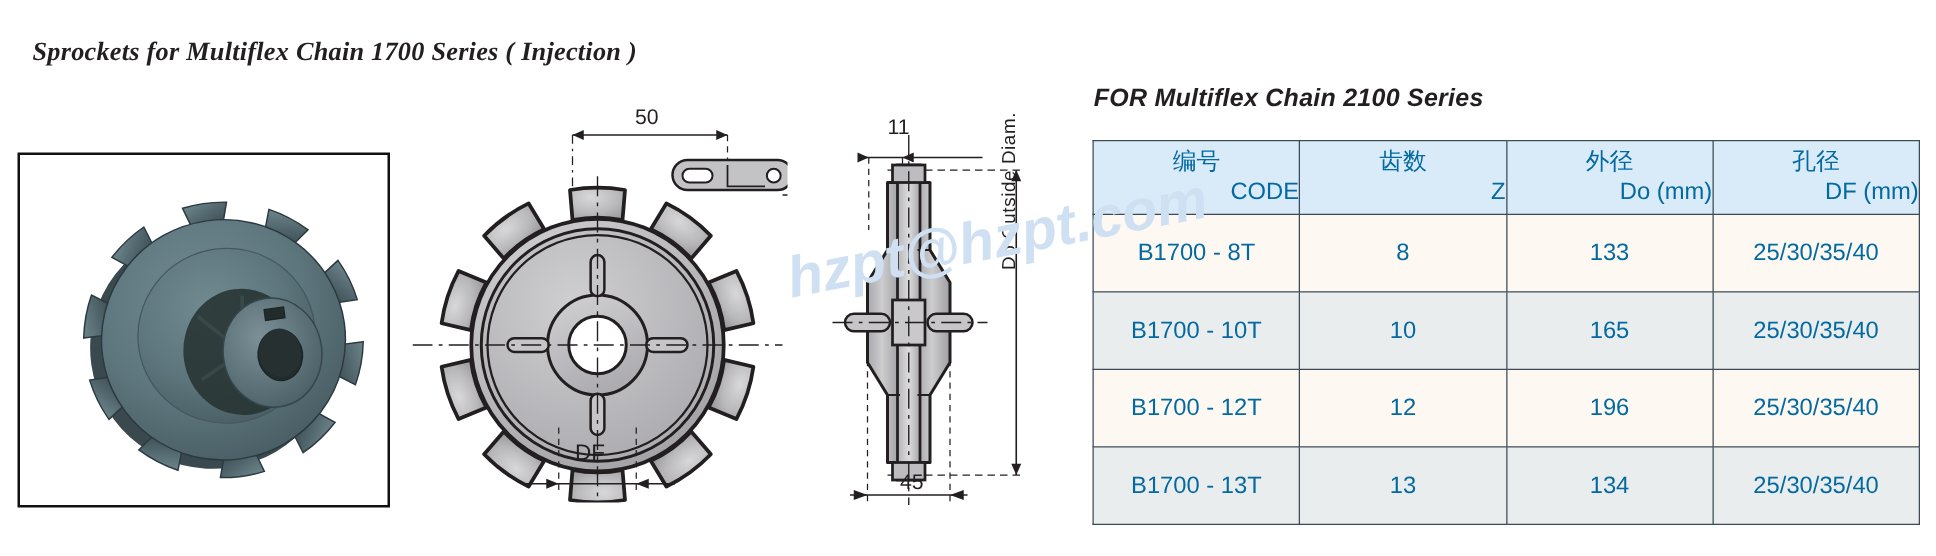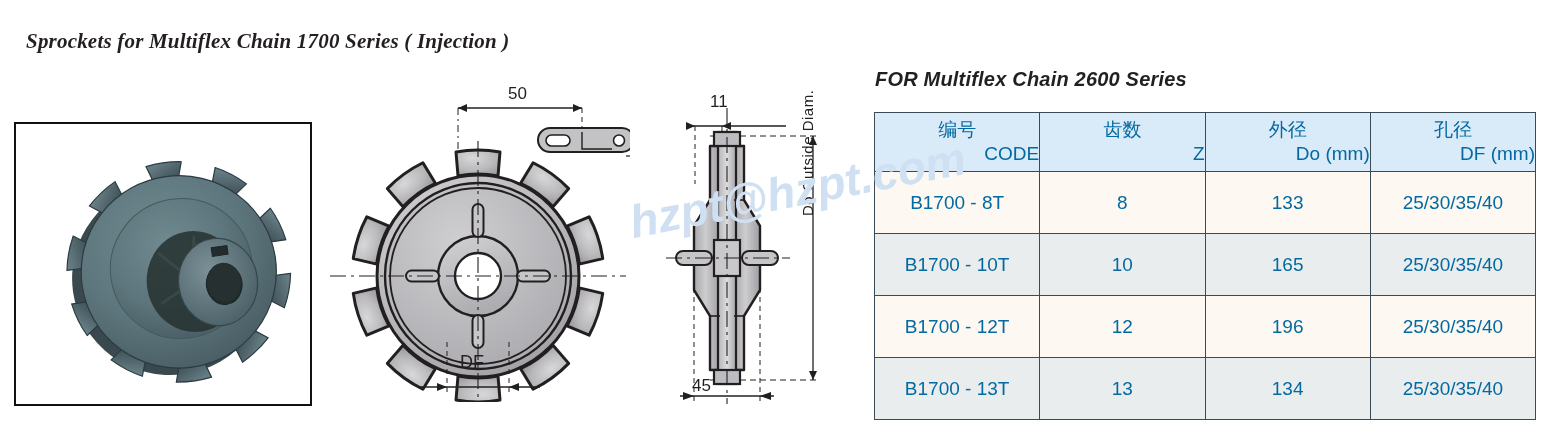--- a/index.html
+++ b/index.html
@@ -68,21 +68,21 @@
 
   .dim-text {
     position: absolute;
     font-size: 17px;
     color: #231f20;
     white-space: nowrap;
   }
   .dim-50 { left: 178px; top: 4px; }
   .dim-df { left: 130px; top: 272px; font-size: 18px; }
   .dim-11 { left: 62px;  top: 4px; }
-  .dim-45 { left: 44px;  top: 288px; }
+  .dim-45 { left: 72px;  top: 288px; }
   .dim-do {
     left: 151px; top: 128px;
     transform: rotate(-90deg);
     transform-origin: left top;
     font-size: 15px;
     letter-spacing: 0.5px;
   }
 
   
   .watermark {
@@ -372,21 +372,21 @@
       <path d="M112 308 l11 -4 l0 8 Z" fill="#231f20"></path>
     </g>
   </svg>
   <div class="dim-text dim-11">11</div>
   <div class="dim-text dim-45">45</div>
   <div class="dim-text dim-do">Do  Outside Diam.</div>
 </div>
 
 <div class="watermark">hzpt@hzpt.com</div>
 
-<div class="table-title">FOR Multiflex Chain 2600 Series</div>
+<div class="table-title">FOR Multiflex Chain 2100 Series</div>
 
 <table class="spec-table">
   <thead>
     <tr>
       <th>
         <span class="cn">编号</span>
         <span class="en">CODE</span>
       </th>
       <th>
         <span class="cn">齿数</span>

